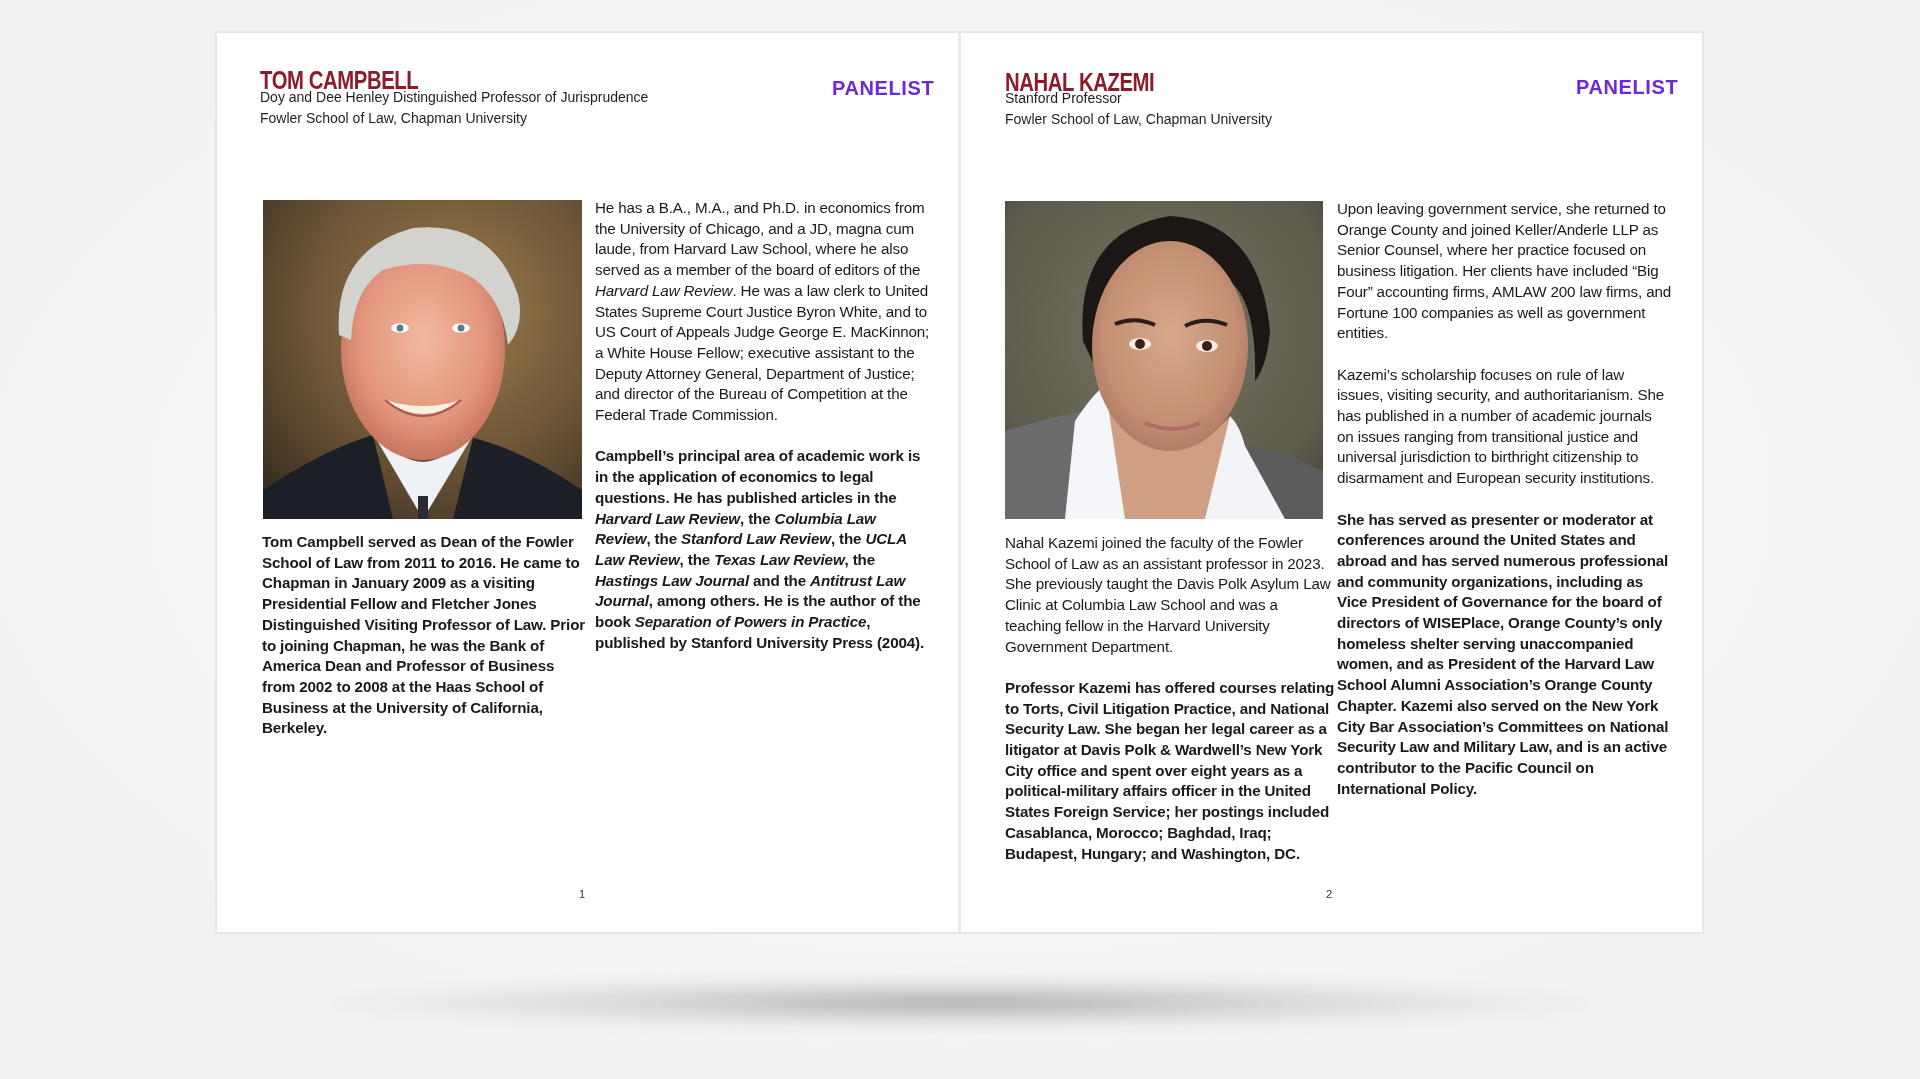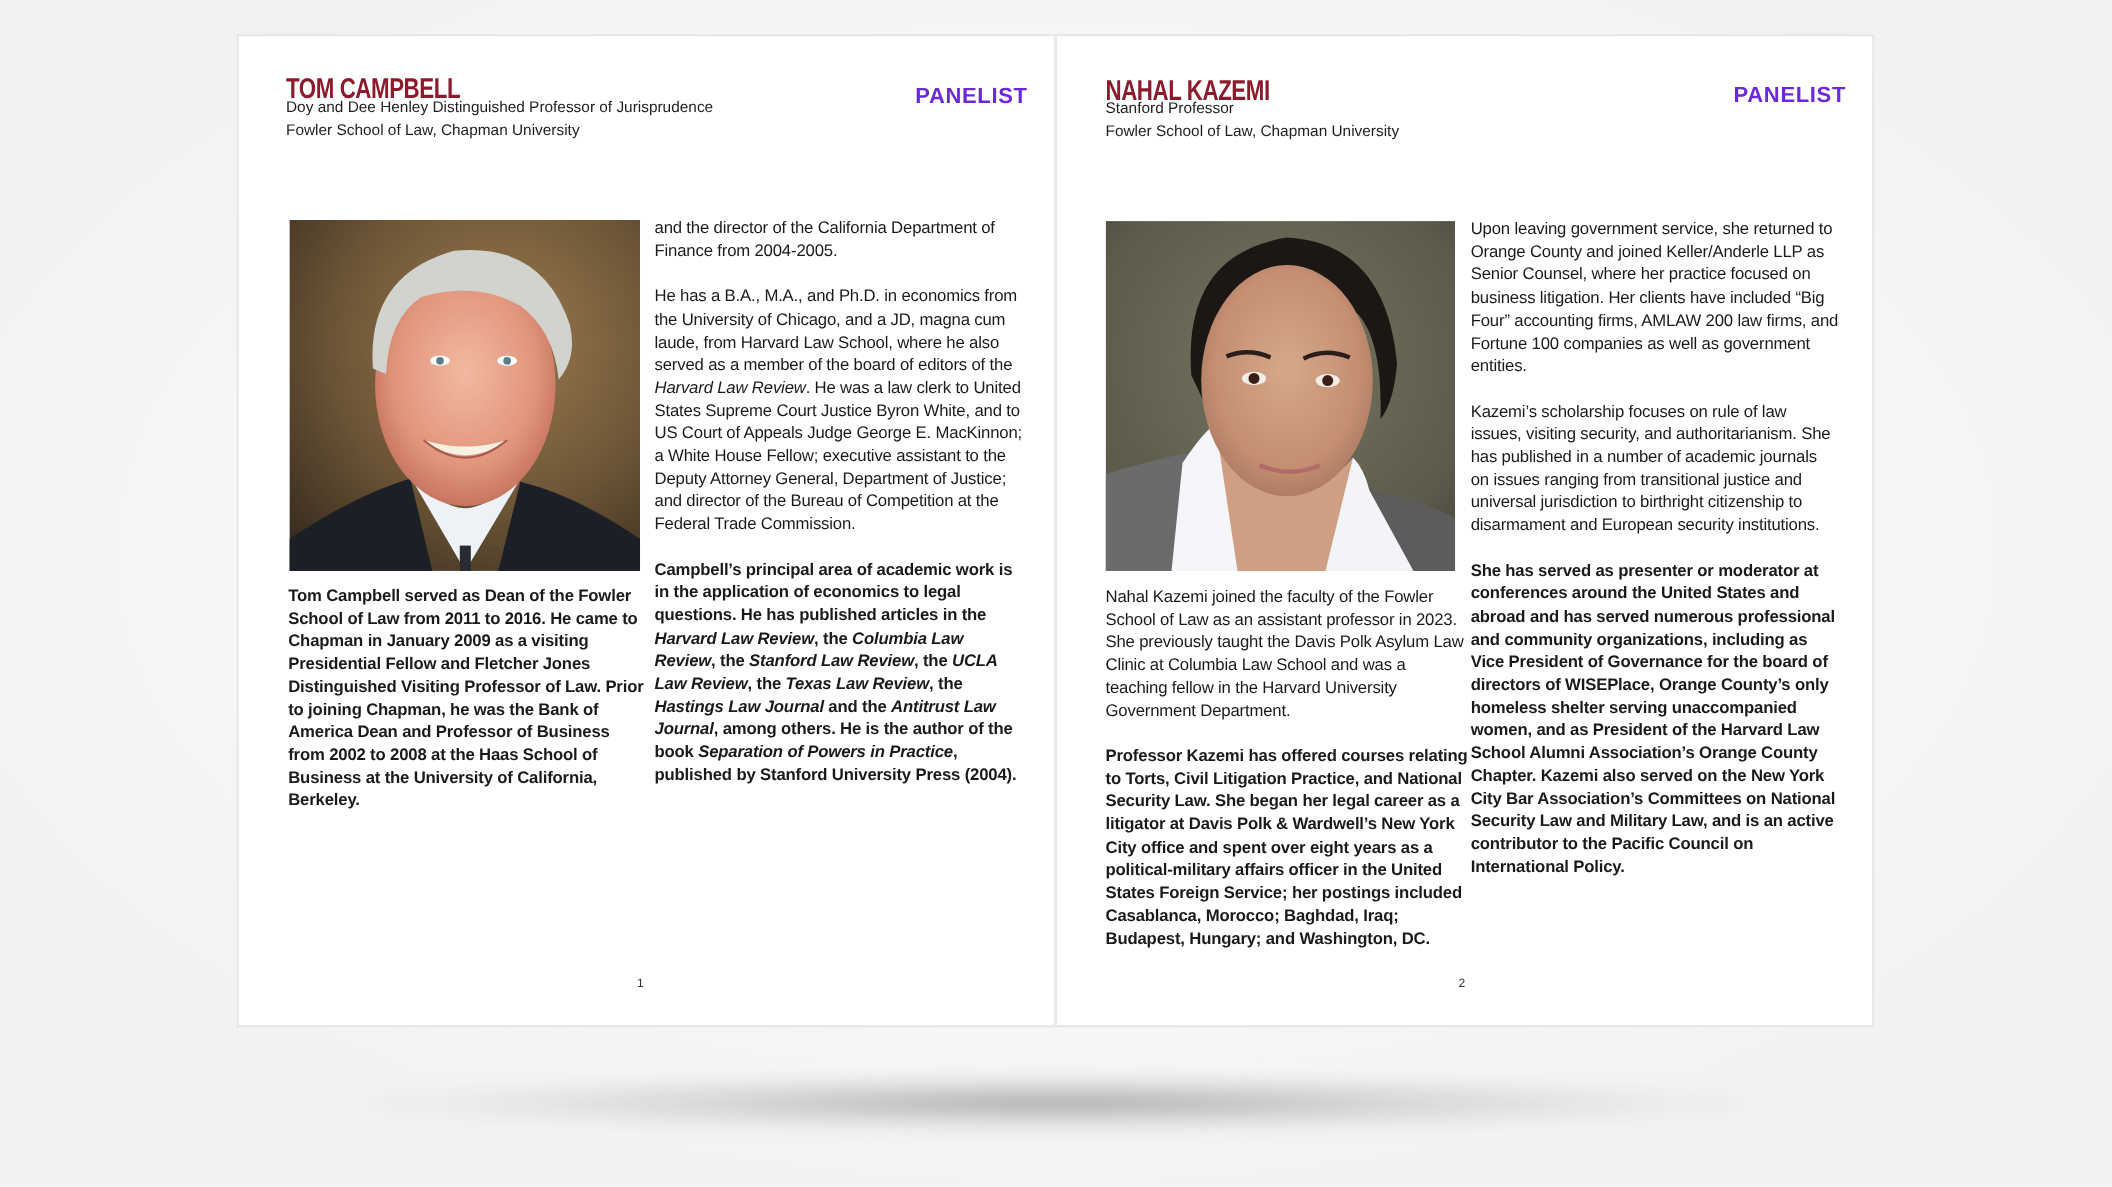--- a/index.html
+++ b/index.html
@@ -83,21 +83,20 @@
         <path d="M122 200 Q160 228 198 200 Q160 212 122 200 Z" fill="#f7f1e0"></path>
         <path d="M122 200 Q160 232 198 200" fill="none" stroke="#a8584e" stroke-width="2"></path>
       </svg>
     </div>
 
     <div class="col" style="left:45px; top:499px; width:326px;">
       <p>Tom Campbell served as Dean of the Fowler School of Law from 2011 to 2016. He came to Chapman in January 2009 as a visiting Presidential Fellow and Fletcher Jones Distinguished Visiting Professor of Law. Prior to joining Chapman, he was the Bank of America Dean and Professor of Business from 2002 to 2008 at the Haas School of Business at the University of California, Berkeley.</p>
     </div>
 
     <div class="col" style="left:378px; top:165px; width:335px;">
-      <p>and the director of the California Department of Finance from 2004-2005.</p>
       <p><span>He has a B.A., M.A., and Ph.D. in economics from the University of Chicago, and a JD, magna cum laude, from Harvard Law School, where he also served as a member of the board of editors of the </span><i>Harvard Law Review</i><span>. He was a law clerk to United States Supreme Court Justice Byron White, and to US Court of Appeals Judge George E. MacKinnon; a White House Fellow; executive assistant to the Deputy Attorney General, Department of Justice; and director of the Bureau of Competition at the Federal Trade Commission.</span></p>
       <p><span>Campbell’s principal area of academic work is in the application of economics to legal questions. He has published articles in the </span><i>Harvard Law Review</i><span>, the </span><i>Columbia Law Review</i><span>, the </span><i>Stanford Law Review</i><span>, the </span><i>UCLA Law Review</i><span>, the </span><i>Texas Law Review</i><span>, the </span><i>Hastings Law Journal</i><span> and the </span><i>Antitrust Law Journal</i><span>, among others. He is the author of the book </span><i>Separation of Powers in Practice</i><span>, published by Stanford University Press (2004).</span></p>
     </div>
 
     <div class="pagenum" style="left:362px; top:855px;">1</div>
   </div>
 
   <div class="spine"></div>
 
   <div class="page right">

